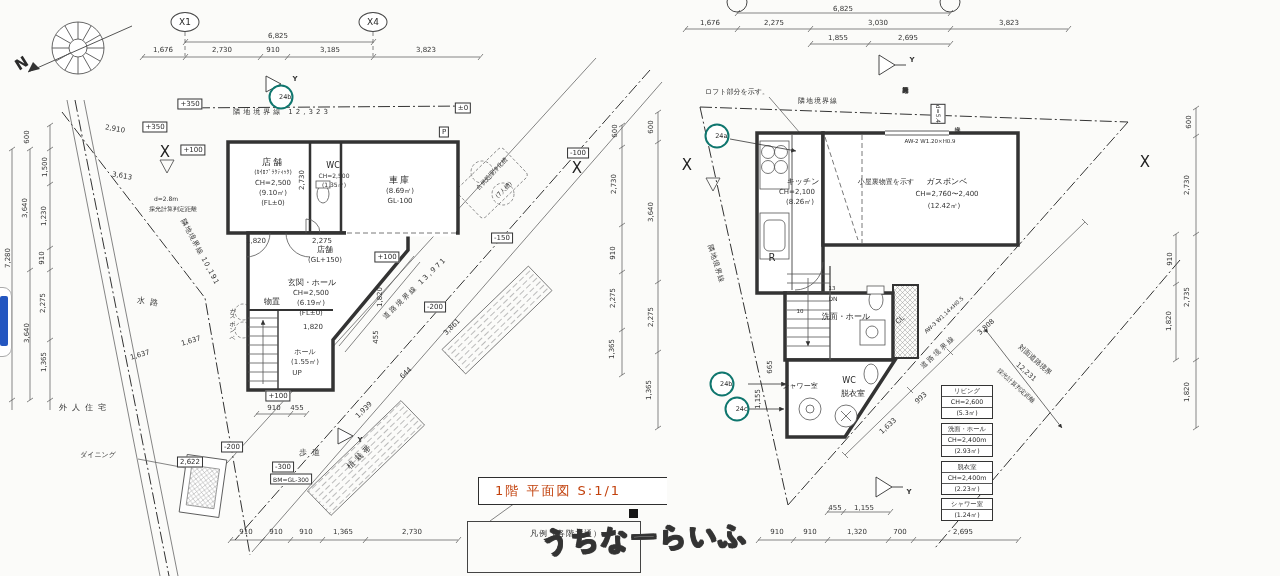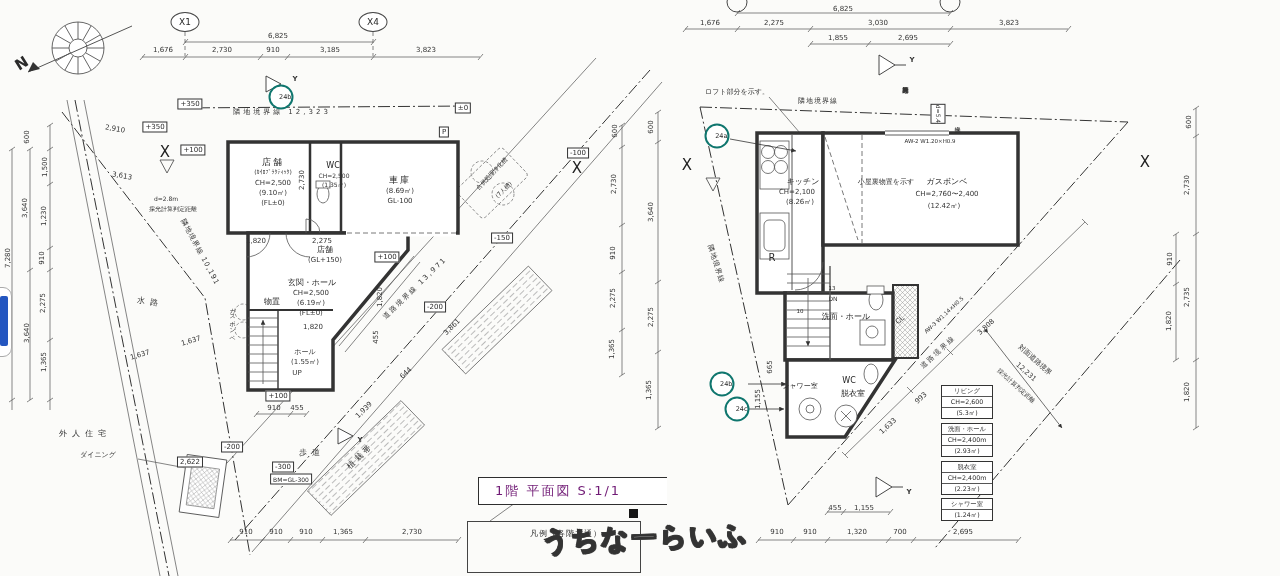--- a/index.html
+++ b/index.html
@@ -15,21 +15,21 @@
   .rot90{transform:translate(-50%,-50%) rotate(-90deg);}
   .vert{writing-mode:vertical-rl;}
   .badge{border:1px solid #333;background:#fff;padding:0 2px;font-size:7px;line-height:9px;}
   .bubble{border:1.2px solid #444;border-radius:50%;width:27px;height:18px;line-height:18px;
           text-align:center;font-size:9px;background:#fff;}
   .c24{border:2px solid #0f766e;border-radius:50%;width:21px;height:21px;line-height:21px;
        text-align:right;font-size:6.5px;background:#fff;}
   .xmark{font-size:15px;color:#222;}
   .bname{font-size:8px;letter-spacing:5px;color:#333;}
   .titlebox{position:absolute;border:1.6px solid #2e2e2e;background:#fff;display:flex;
-            align-items:center;justify-content:center;font-size:13px;letter-spacing:2px;color:#701a75;}
+            align-items:center;justify-content:center;font-size:13px;letter-spacing:2px;color:#c2410c;}
   .legendbox{position:absolute;border:1px solid #444;background:transparent;}
   .legendbox span{position:absolute;left:50px;top:6px;font-size:8px;letter-spacing:1px;margin-left:12px;}
   .infobox{position:absolute;width:50px;border:1px solid #333;background:#fff;text-align:center;}
   .ibr{font-size:6.3px;line-height:10px;border-top:1px solid #555;}
   .ibr:first-child{border-top:none;}
   #watermark{position:absolute;left:645px;top:538px;transform:translate(-50%,-50%) rotate(-2deg);
              font-size:27px;font-weight:bold;color:#fff;letter-spacing:2px;
              -webkit-text-stroke:1.6px #333;
              text-shadow:1px 1px 0 #444,-1px -1px 0 #444,1px -1px 0 #444,-1px 1px 0 #444;}
   #blacksq{position:absolute;left:629px;top:509px;width:9px;height:9px;background:#161616;}
@@ -296,21 +296,21 @@
 <div class="ctr d rot90" style="left:44px;top:362px">1,365</div>
 <div class="ctr d rot90" style="left:27px;top:333px">3,640</div>
 
 <div class="ctr d rot90" style="left:615px;top:131px">600</div>
 <div class="ctr d rot90" style="left:614px;top:184px">2,730</div>
 <div class="ctr d rot90" style="left:613px;top:253px">910</div>
 <div class="ctr d rot90" style="left:613px;top:298px">2,275</div>
 <div class="ctr d rot90" style="left:612px;top:349px">1,365</div>
 
 <div class="ctr bname" style="left:150px;top:302px;transform:translate(-50%,-50%) rotate(8deg)">水路</div>
-<div class="ctr bname" style="left:85px;top:434px">外人住宅</div>
+<div class="ctr bname" style="left:85px;top:408px">外人住宅</div>
 <div class="ctr d" style="left:98px;top:455px">ダイニング</div>
 <div class="ctr bname" style="left:312px;top:453px">歩道</div>
 <div class="ctr bname" style="left:360px;top:456px;transform:translate(-50%,-50%) rotate(-44deg);letter-spacing:3px">植栽帯</div>
 <div class="ctr d" style="left:415px;top:288px;transform:translate(-50%,-50%) rotate(-44deg);letter-spacing:2px">道路境界線 13,971</div>
 <div class="ctr d" style="left:200px;top:252px;transform:translate(-50%,-50%) rotate(62deg);letter-spacing:1px">隣地境界線 10,191</div>
 <div class="ctr d6" style="left:166px;top:199px">d=2.8m</div>
 <div class="ctr d6" style="left:173px;top:209px">採光計算判定距離</div>
 <div class="ctr d6" style="left:492px;top:174px;transform:translate(-50%,-50%) rotate(-46deg)">合併処理浄化槽</div>
 <div class="ctr d6" style="left:504px;top:190px;transform:translate(-50%,-50%) rotate(-46deg)">(7人槽)</div>
 <div class="ctr d6 vert" style="left:232px;top:320px">ガスボンベ</div>

